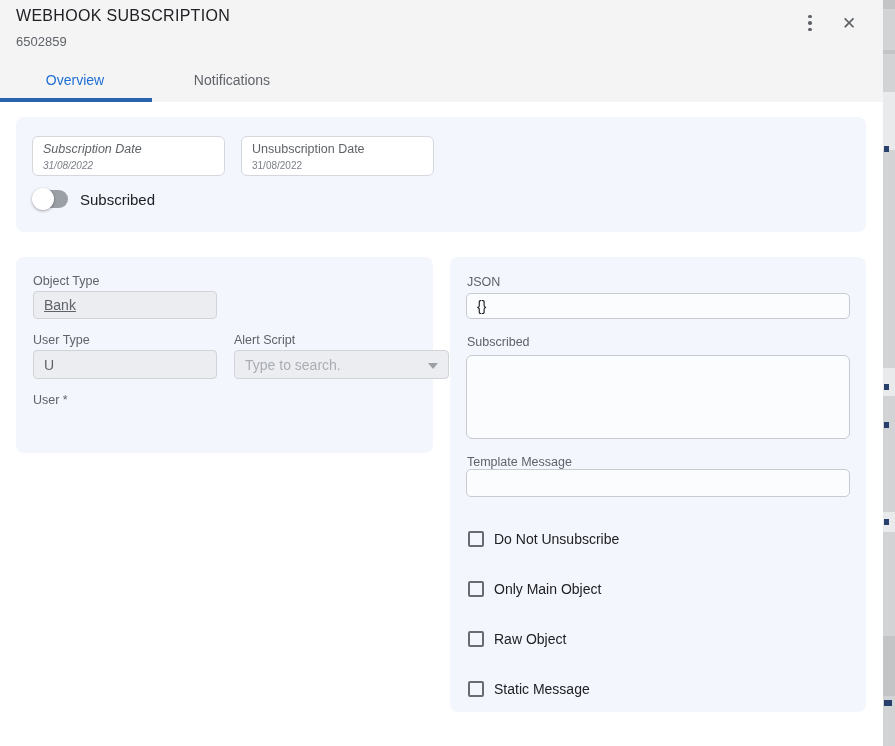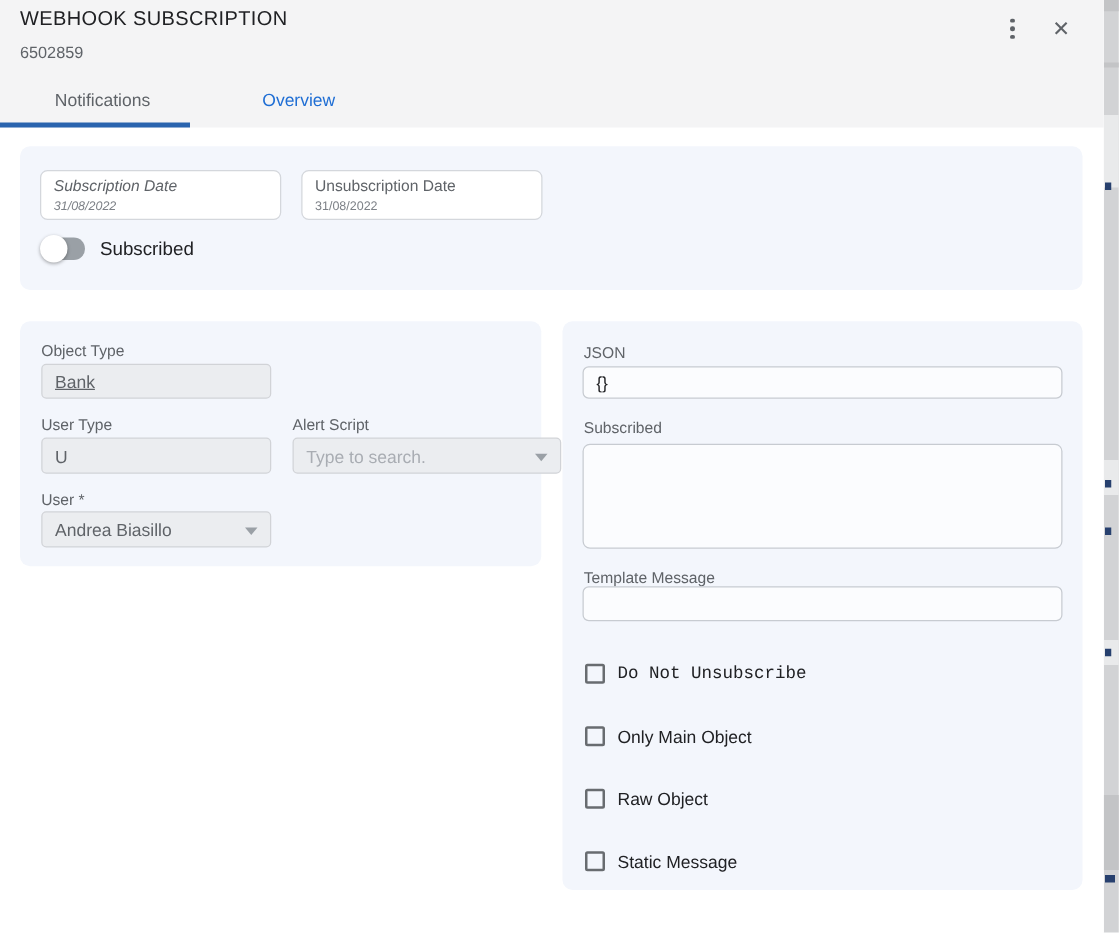--- a/index.html
+++ b/index.html
@@ -102,22 +102,22 @@
     <div class="subtitle">6502859</div>
 
     <div class="kebab">
       <i></i>
         <i></i>
         <i></i>
     </div>
     <div class="close">✕</div>
 
     <div class="tabs">
+      <div class="tab t0 active">Overview</div>
       <div class="tab t1">Notifications</div>
-      <div class="tab t0 active">Overview</div>
     </div>
     <div class="tab-underline"></div>
   </div>
 
   <div class="panel panel-top">
     <div class="datebox" style="left:16px;font-style:italic;">
       <div class="lbl">Subscription Date</div>
       <div class="val">31/08/2022</div>
     </div>
     <div class="datebox" style="left:225px;">
@@ -138,37 +138,33 @@
     <div class="flabel" style="left:17px; top:76px;">User Type</div>
     <div class="dinput" style="left:17px; top:93px; width:184px; height:29px;">U</div>
 
     <div class="flabel" style="left:218px; top:76px;">Alert Script</div>
     <div class="dinput placeholder" style="left:218px; top:93px; width:215px; height:29px;">
       <span>Type to search.</span>
       <span class="caret"></span>
     </div>
 
     <div class="flabel" style="left:17px; top:136px;">User *</div>
-    <div class="dinput" style="left:17px; top:152px; width:184px; height:29px;">
-      <span>Andrea Biasillo</span>
-      <span class="caret"></span>
-    </div>
   </div>
 
   <div class="panel panel-right">
     <div class="flabel" style="left:17px; top:18px;">JSON</div>
     <input class="einput" style="left: 16px; top: 36px; width: 384px; height: 26px;" value="{}">
 
     <div class="flabel" style="left:17px; top:78px;">Subscribed</div>
     <textarea class="einput" style="left: 16px; top: 98px; width: 384px; height: 84px;"></textarea>
 
     <div class="flabel" style="left:17px; top:198px;">Template Message</div>
     <input class="einput" style="left: 16px; top: 212px; width: 384px; height: 28px;" value="">
 
-    <div class="cbrow" style="top:273px;font-family:Liberation Mono, monospace;">
+    <div class="cbrow" style="top:273px;">
       <span class="cb"></span>
       <span class="cblabel">Do Not Unsubscribe</span>
     </div>
     <div class="cbrow" style="top:323px;">
       <span class="cb"></span>
       <span class="cblabel">Only Main Object</span>
     </div>
     <div class="cbrow" style="top:373px;">
       <span class="cb"></span>
       <span class="cblabel">Raw Object</span>

